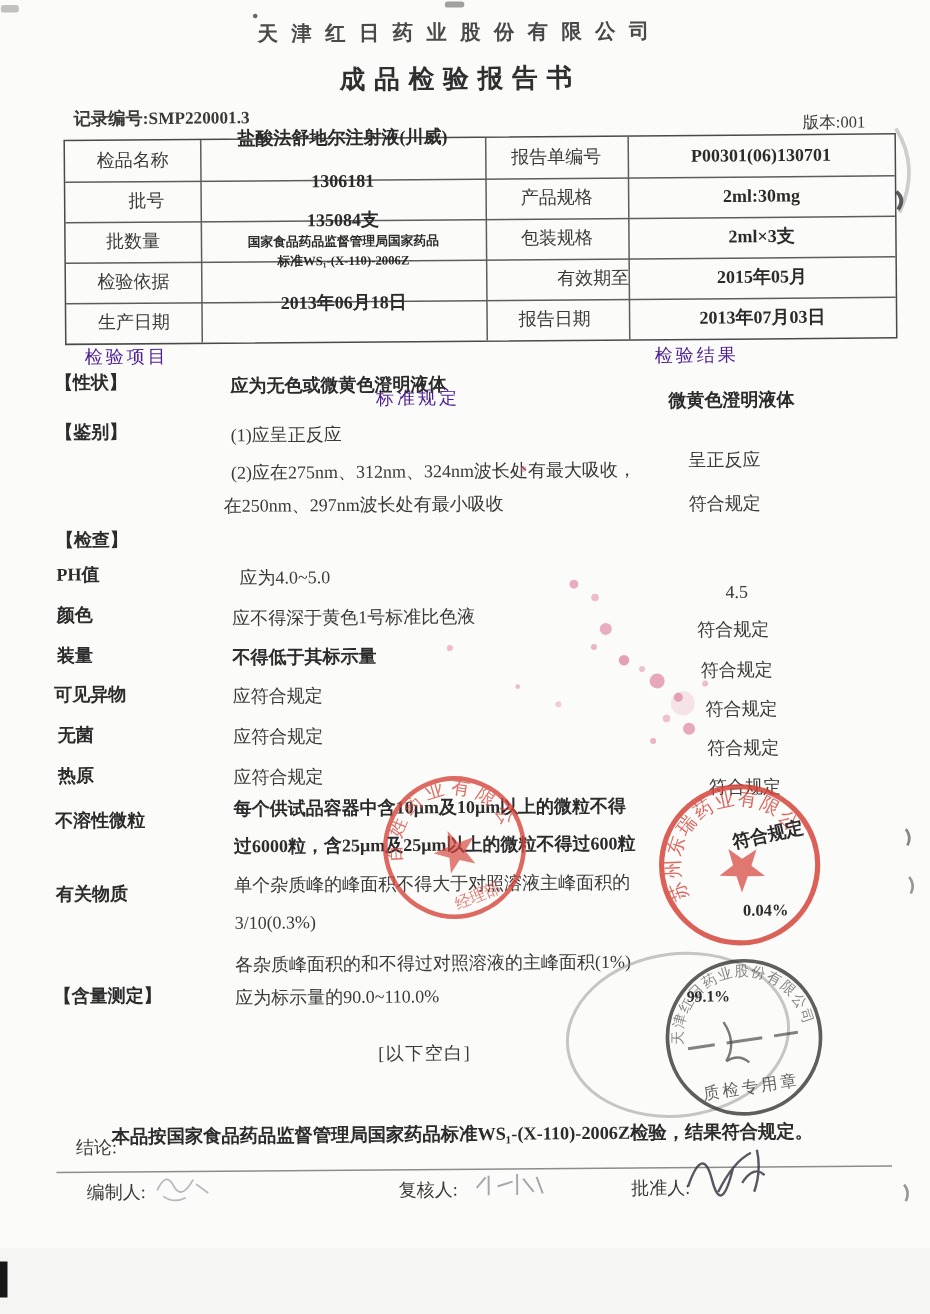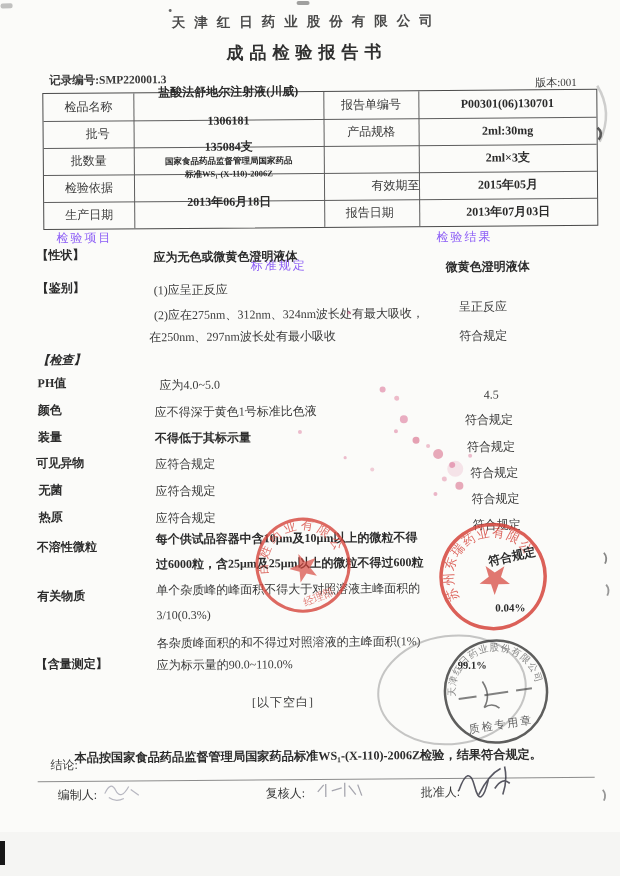--- a/index.html
+++ b/index.html
@@ -16,21 +16,21 @@
   .company{top:14px;font-size:13.5px;letter-spacing:9px;color:#4a4a4a;font-weight:600;}
   .title{top:43px;font-size:17px;letter-spacing:6px;font-weight:bold;color:#2f2f2f;}
   
   .info-table{position:absolute;left:45px;top:91px;width:553px;height:135px;border:1.5px solid #4a4a4a;}
   .vline,.hline{position:absolute;background:#5d5d5d;}
   .vline{width:1px;top:0;height:135px;}
   .hline{height:1px;left:0;width:553px;}
   .cell{position:absolute;display:flex;align-items:center;justify-content:center;font-size:12px;color:#3a3a3a;white-space:nowrap;}
   .val{font-weight:600;color:#2b2b2b;}
   .basis{position:absolute;left:92px;top:62px;width:186px;text-align:center;font-size:8.5px;font-weight:bold;color:#2b2b2b;line-height:13px;}
-  .colhead{font-size:12px;color:#8b5cf6;letter-spacing:2px;}
+  .colhead{font-size:12px;color:#4c1d95;letter-spacing:2px;}
   .rule{position:absolute;background:#8c8c8c;height:1px;}
   .shade-bottom{position:absolute;left:0;top:832px;width:620px;height:44px;background:rgba(60,60,55,.03);}
   .artifact{position:absolute;}
   svg{overflow:visible;}
 </style>
 </head>
 <body>
 
 <div class="page">
  <div class="sheet">
@@ -54,20 +54,21 @@
     <div class="cell" style="left:280px;top:0;width:95px;height:27px;">报告单编号</div>
     <div class="cell val" style="left:375px;top:0;width:178px;height:27px;">P00301(06)130701</div>
 
     <div class="cell" style="left:0;top:27px;width:108px;height:27px;">批号</div>
     <div class="cell val" style="left:90px;top:15px;width:190px;height:27px;">1306181</div>
     <div class="cell" style="left:280px;top:27px;width:95px;height:27px;">产品规格</div>
     <div class="cell val" style="left:375px;top:27px;width:178px;height:27px;">2ml:30mg</div>
 
     <div class="cell" style="left:0;top:54px;width:90px;height:27px;">批数量</div>
     <div class="cell val" style="left:90px;top:41px;width:190px;height:27px;">135084支</div>
+    <div class="cell" style="left:280px;top:54px;width:95px;height:27px;">包装规格</div>
     <div class="cell val" style="left:375px;top:54px;width:178px;height:27px;">2ml×3支</div>
 
     <div class="cell" style="left:0;top:81px;width:90px;height:27px;">检验依据</div>
     <div class="basis">
       <div>国家食品药品监督管理局国家药品</div>
       <div>标准WS₁-(X-110)-2006Z</div>
     </div>
     <div class="cell" style="left:280px;top:81px;width:95px;height:27px;padding-left:24px;">有效期至</div>
     <div class="cell val" style="left:375px;top:81px;width:178px;height:27px;">2015年05月</div>
 
@@ -85,21 +86,21 @@
   <div class="t b" style="left:155px;top:249px;">应为无色或微黄色澄明液体</div>
   <div class="t b" style="left:447px;top:261px;">微黄色澄明液体</div>
 
   <div class="t b" style="left:38px;top:279px;">【鉴别】</div>
   <div class="t" style="left:155px;top:282px;">(1)应呈正反应</div>
   <div class="t" style="left:460px;top:301px;">呈正反应</div>
   <div class="t" style="left:155px;top:307px;">(2)应在275nm、312nm、324nm波长处有最大吸收，</div>
   <div class="t" style="left:150px;top:329px;">在250nm、297nm波长处有最小吸收</div>
   <div class="t" style="left:460px;top:330px;">符合规定</div>
 
-  <div class="t b" style="left:38px;top:351px;font-style:italic;">【检查】</div>
+  <div class="t b" style="left:38px;top:351px;">【检查】</div>
 
   <div class="t b" style="left:38px;top:374px;">PH值</div>
   <div class="t" style="left:160px;top:377px;">应为4.0~5.0</div>
   <div class="t" style="left:484px;top:389px;">4.5</div>
 
   <div class="t b" style="left:38px;top:401px;">颜色</div>
   <div class="t" style="left:155px;top:404px;">应不得深于黄色1号标准比色液</div>
   <div class="t" style="left:465px;top:414px;">符合规定</div>
 
   <div class="t b" style="left:38px;top:428px;">装量</div>

